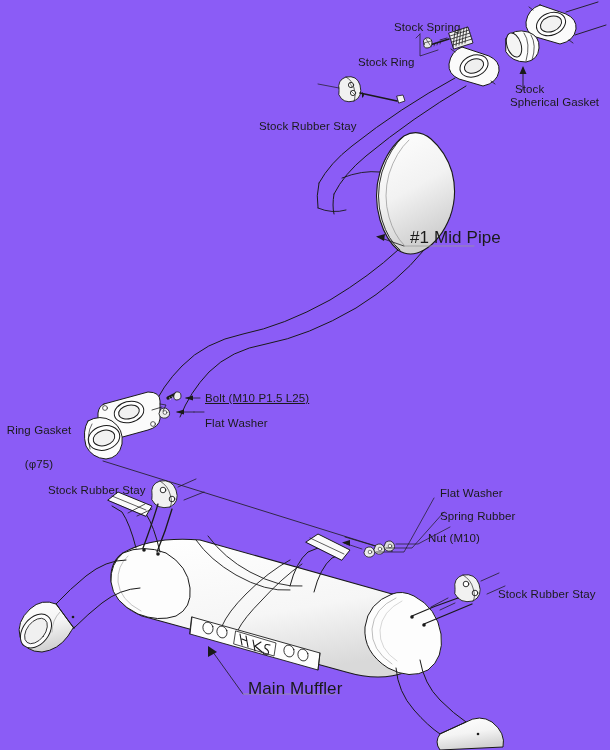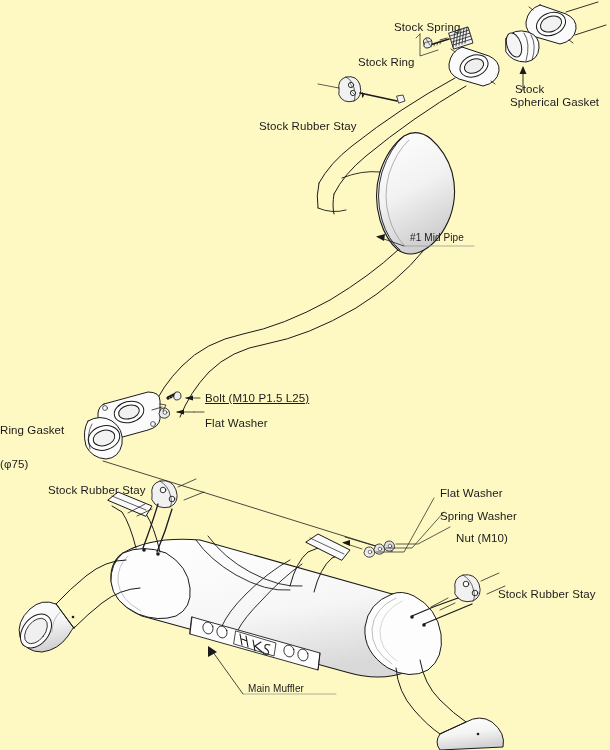--- a/index.html
+++ b/index.html
@@ -4,42 +4,42 @@
 <style>
   html, body {
     margin: 0;
     padding: 0;
     background: #ffffff;
   }
   #page {
     position: relative;
     width: 610px;
     height: 750px;
-    background: #fef9c3;
+    background: #8b5cf6;
     font-family: "Liberation Sans", sans-serif;
     overflow: hidden;
   }
   #diagram {
     position: absolute;
     left: 0;
     top: 0;
     width: 610px;
     height: 750px;
   }
   .lbl {
     position: absolute;
     font-family: "Liberation Sans", sans-serif;
     font-size: 11.5px;
     color: #1a1a1a;
     white-space: nowrap;
     letter-spacing: 0.1px;
     line-height: 13px;
   }
-  .lbl.r { text-align: left; }
-  .lbl-big { font-size: 10px; }
+  .lbl.r { text-align: center; }
+  .lbl-big { font-size: 17px; }
 </style>
 </head>
 <body>
 
 <div id="page">
 
   <svg id="diagram" viewBox="0 0 610 750">
     <defs>
       <linearGradient id="gMid" x1="0" y1="0" x2="0.35" y2="1">
         <stop offset="0%" stop-color="#ffffff"></stop>
@@ -347,20 +347,20 @@
   <div class="lbl" style="left:205px; top:392px;text-decoration:underline;">Bolt (M10 P1.5 L25)</div>
 
   <div class="lbl" style="left:205px; top:417px;">Flat Washer</div>
 
   <div class="lbl r" style="left:0px; top:424px; width:78px;">Ring Gasket</div>
   <div class="lbl r" style="left:0px; top:458px; width:78px;">(φ75)</div>
 
   <div class="lbl" style="left:48px; top:484px;">Stock Rubber Stay</div>
 
   <div class="lbl" style="left:440px; top:487px;">Flat Washer</div>
-  <div class="lbl" style="left:440px; top:510px;">Spring Washer</div>
-  <div class="lbl" style="left:456px; top:532px;">Nut (M10)</div>
+  <div class="lbl" style="left:440px; top:510px;">Spring Rubber</div>
+  <div class="lbl" style="left:428px; top:532px;">Nut (M10)</div>
 
   <div class="lbl" style="left:498px; top:588px;">Stock Rubber Stay</div>
 
   <div class="lbl lbl-big" style="left:248px; top:682px;">Main Muffler</div>
 
 </div>
 
 </body></html>

